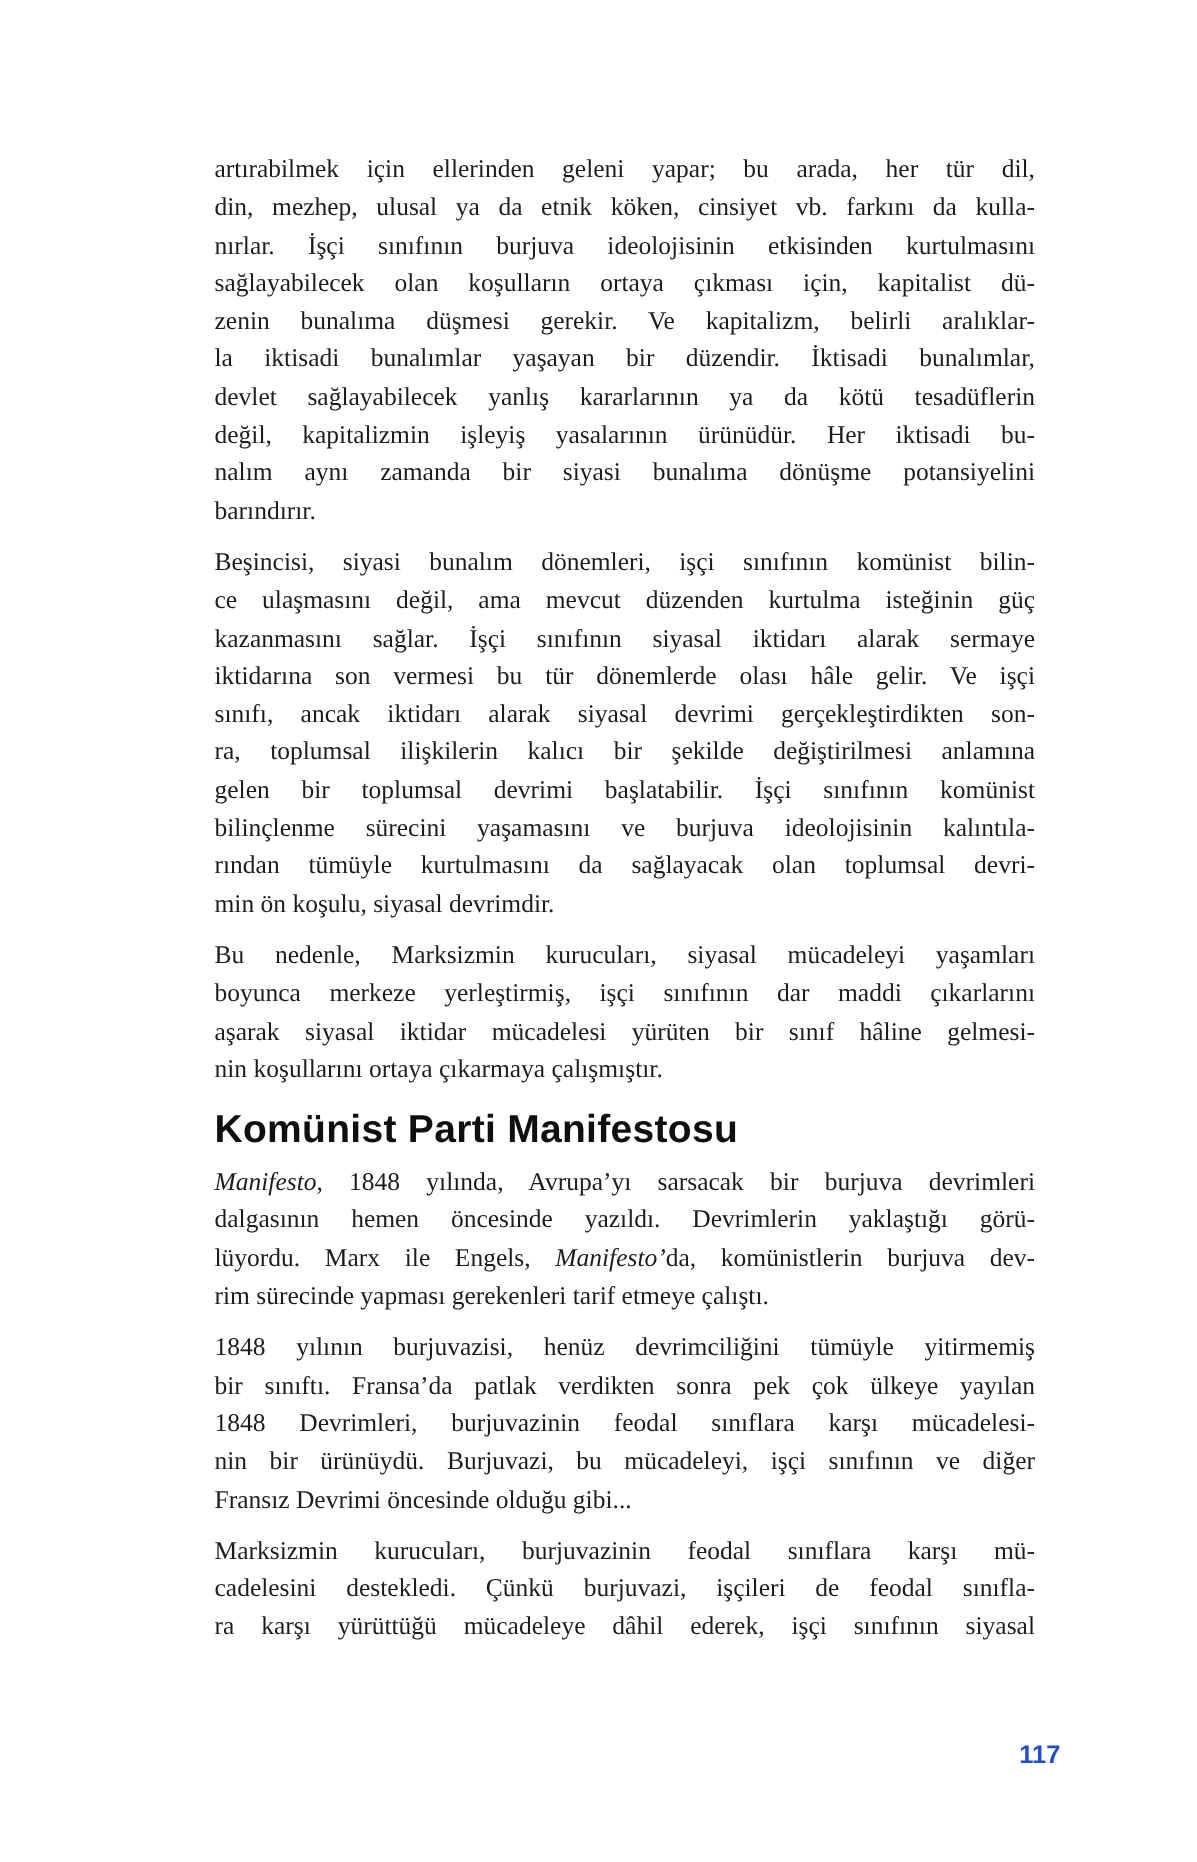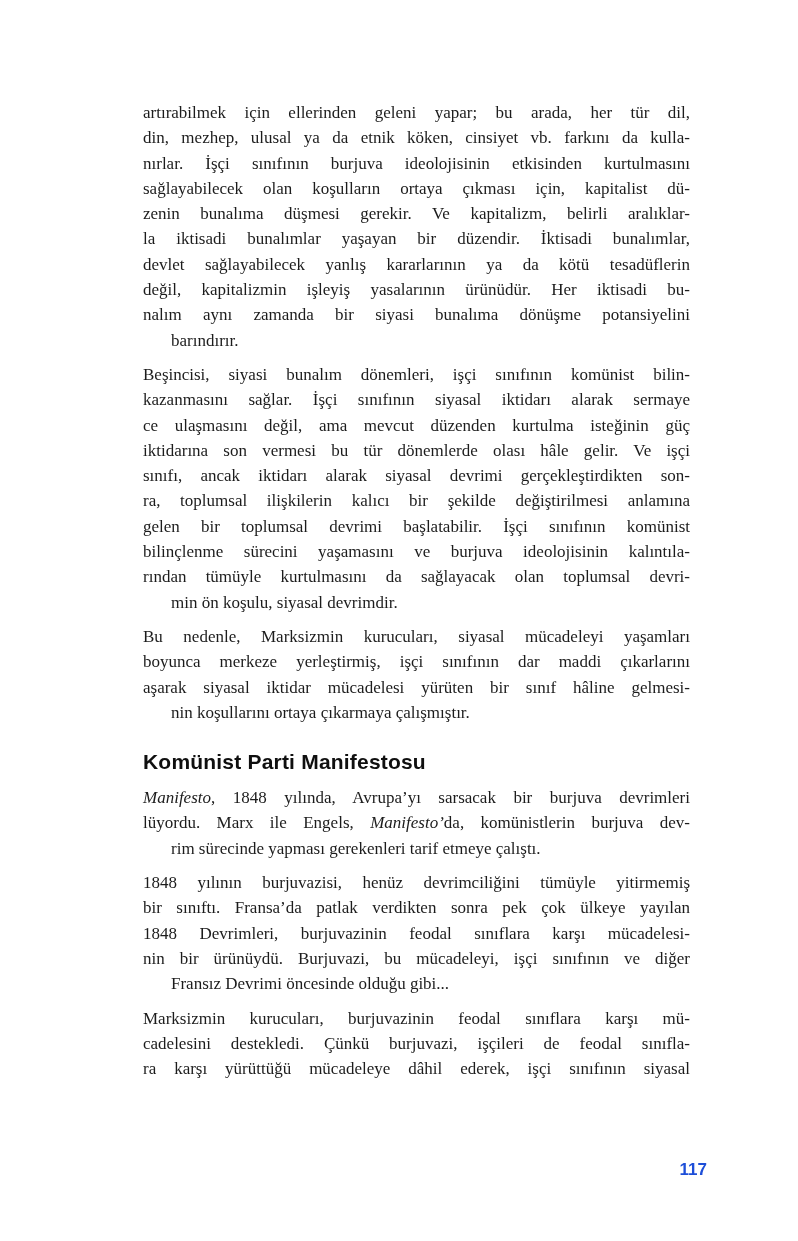--- a/index.html
+++ b/index.html
@@ -27,33 +27,32 @@
     font-size: 17px;
   }
   .line {
     line-height: 25.3px;
     text-align: justify;
     text-align-last: justify;
     -moz-text-align-last: justify;
   }
   .paragraph:not(.continues) .line:last-child {
     text-align-last: left;
-    margin-left: 28px;
     -moz-text-align-last: left;
   }
   .line em {
     font-style: italic;
   }
   h2.section-heading {
     font-family: "Liberation Sans", "DejaVu Sans", sans-serif;
     font-weight: 700;
-    font-size: 21px;
+    font-size: 26px;
     line-height: 28px;
     color: #0f0f0f;
-    margin: 23px 0 9px 0;
+    margin: 13px 0 9px 0;
     letter-spacing: 0.2px;
   }
   .page-number {
     position: absolute;
     top: 1160px;
     right: 91px;
     font-family: "Liberation Sans", "DejaVu Sans", sans-serif;
     font-weight: 700;
     font-size: 17px;
     color: #1d4ed8;
@@ -72,41 +71,42 @@
           <div class="line"><span>sağlayabilecek olan koşulların ortaya çıkması için, kapitalist dü-</span></div>
           <div class="line"><span>zenin bunalıma düşmesi gerekir. Ve kapitalizm, belirli aralıklar-</span></div>
           <div class="line"><span>la iktisadi bunalımlar yaşayan bir düzendir. İktisadi bunalımlar,</span></div>
           <div class="line"><span>devlet sağlayabilecek yanlış kararlarının ya da kötü tesadüflerin</span></div>
           <div class="line"><span>değil, kapitalizmin işleyiş yasalarının ürünüdür. Her iktisadi bu-</span></div>
           <div class="line"><span>nalım aynı zamanda bir siyasi bunalıma dönüşme potansiyelini</span></div>
           <div class="line"><span>barındırır.</span></div>
         </div>
         <div class="paragraph">
           <div class="line"><span>Beşincisi, siyasi bunalım dönemleri, işçi sınıfının komünist bilin-</span></div>
+          <div class="line"><span>ce ulaşmasını değil, ama mevcut düzenden kurtulma isteğinin güç</span></div>
           <div class="line"><span>kazanmasını sağlar. İşçi sınıfının siyasal iktidarı alarak sermaye</span></div>
-          <div class="line"><span>ce ulaşmasını değil, ama mevcut düzenden kurtulma isteğinin güç</span></div>
           <div class="line"><span>iktidarına son vermesi bu tür dönemlerde olası hâle gelir. Ve işçi</span></div>
           <div class="line"><span>sınıfı, ancak iktidarı alarak siyasal devrimi gerçekleştirdikten son-</span></div>
           <div class="line"><span>ra, toplumsal ilişkilerin kalıcı bir şekilde değiştirilmesi anlamına</span></div>
           <div class="line"><span>gelen bir toplumsal devrimi başlatabilir. İşçi sınıfının komünist</span></div>
           <div class="line"><span>bilinçlenme sürecini yaşamasını ve burjuva ideolojisinin kalıntıla-</span></div>
           <div class="line"><span>rından tümüyle kurtulmasını da sağlayacak olan toplumsal devri-</span></div>
           <div class="line"><span>min ön koşulu, siyasal devrimdir.</span></div>
         </div>
         <div class="paragraph">
           <div class="line"><span>Bu nedenle, Marksizmin kurucuları, siyasal mücadeleyi yaşamları</span></div>
           <div class="line"><span>boyunca merkeze yerleştirmiş, işçi sınıfının dar maddi çıkarlarını</span></div>
           <div class="line"><span>aşarak siyasal iktidar mücadelesi yürüten bir sınıf hâline gelmesi-</span></div>
           <div class="line"><span>nin koşullarını ortaya çıkarmaya çalışmıştır.</span></div>
         </div>
       </div>
     <h2 class="section-heading">Komünist Parti Manifestosu</h2>
     <div id="paras-bottom">
         <div class="paragraph">
           <div class="line"><em>Manifesto</em><span>, 1848 yılında, Avrupa’yı sarsacak bir burjuva devrimleri</span></div>
+          <div class="line"><span>dalgasının hemen öncesinde yazıldı. Devrimlerin yaklaştığı görü-</span></div>
           <div class="line"><span>lüyordu. Marx ile Engels, </span><em>Manifesto’</em><span>da, komünistlerin burjuva dev-</span></div>
           <div class="line"><span>rim sürecinde yapması gerekenleri tarif etmeye çalıştı.</span></div>
         </div>
         <div class="paragraph">
           <div class="line"><span>1848 yılının burjuvazisi, henüz devrimciliğini tümüyle yitirmemiş</span></div>
           <div class="line"><span>bir sınıftı. Fransa’da patlak verdikten sonra pek çok ülkeye yayılan</span></div>
           <div class="line"><span>1848 Devrimleri, burjuvazinin feodal sınıflara karşı mücadelesi-</span></div>
           <div class="line"><span>nin bir ürünüydü. Burjuvazi, bu mücadeleyi, işçi sınıfının ve diğer</span></div>
           <div class="line"><span>Fransız Devrimi öncesinde olduğu gibi...</span></div>
         </div>

